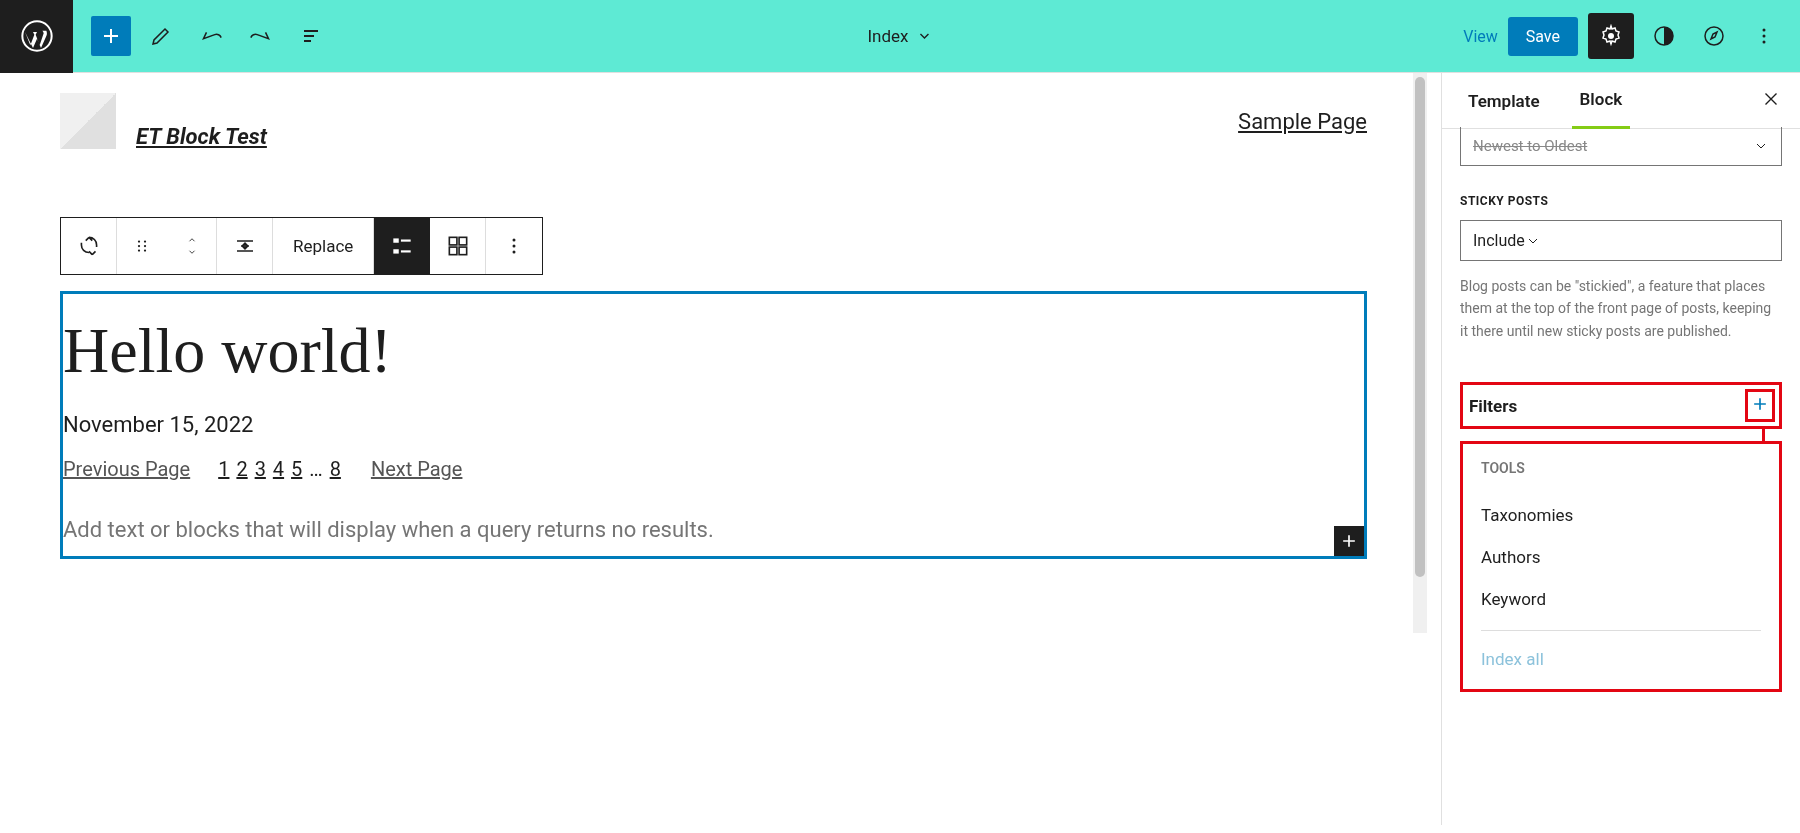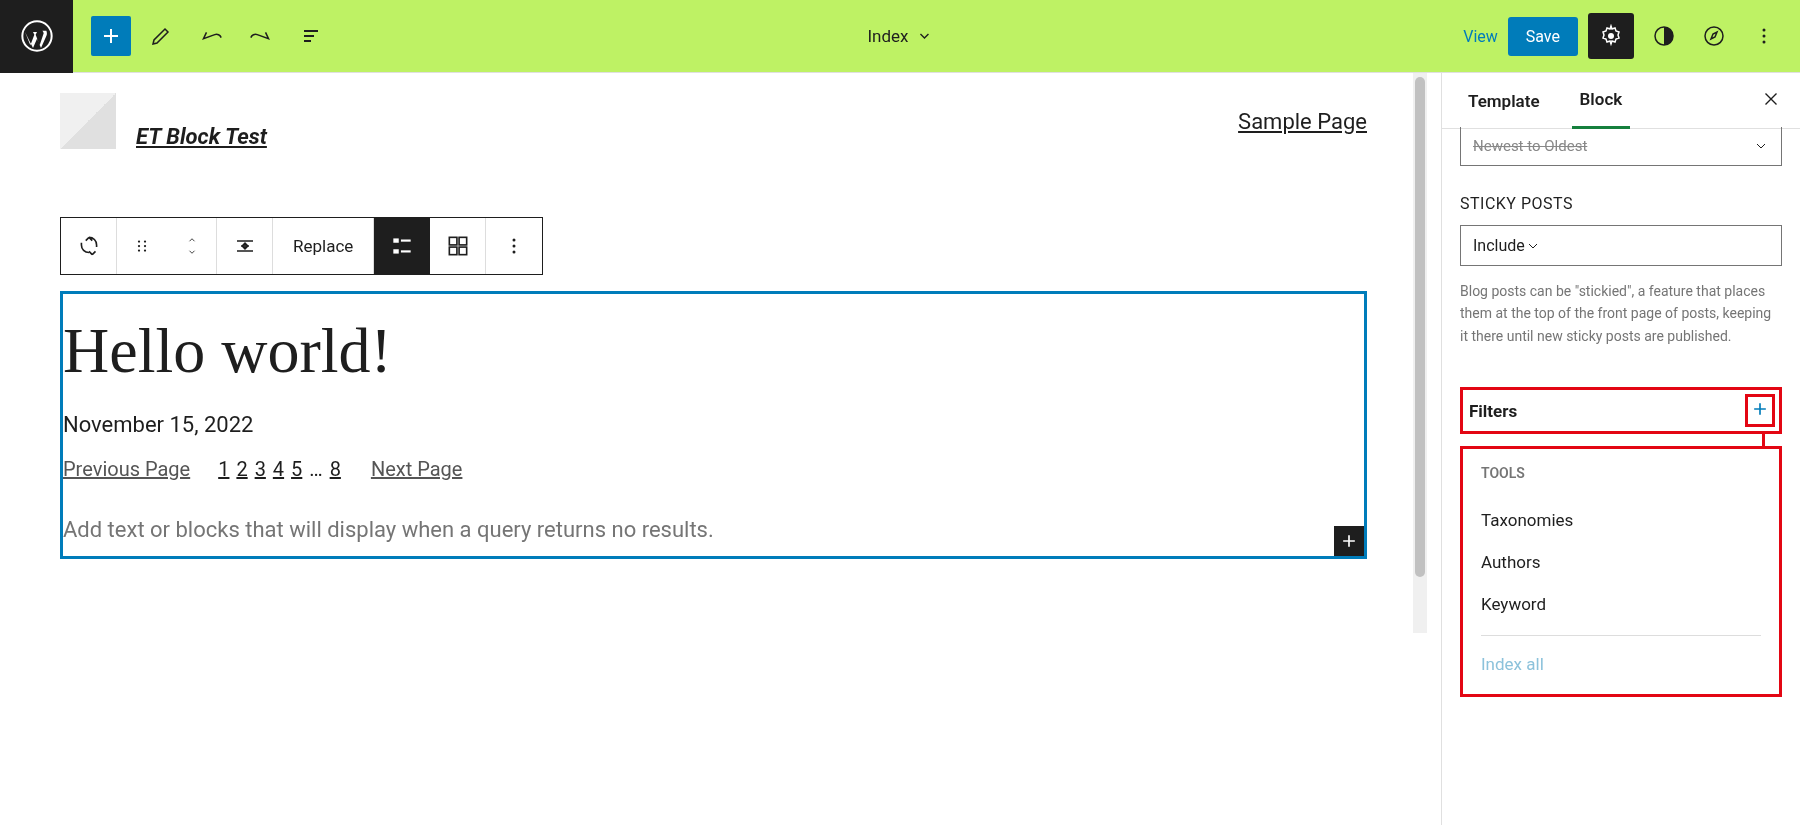--- a/index.html
+++ b/index.html
@@ -1,18 +1,18 @@
 <!DOCTYPE html>
 <html><head>
 <meta charset="utf-8">
 <style>
 * { box-sizing: border-box; margin: 0; padding: 0; }
 body { font-family: -apple-system, BlinkMacSystemFont, "Segoe UI", Roboto, sans-serif; font-size: 14px; color: #1e1e1e; background: #fff; }
 .app { display: flex; height: 833px; width: 1800px; position: relative; }
-.topbar { position: absolute; top: 0; left: 0; right: 0; height: 73px; display: flex; align-items: center; border-bottom: 1px solid #e0e0e0; background: #bef264; z-index: 10; }
+.topbar { position: absolute; top: 0; left: 0; right: 0; height: 73px; display: flex; align-items: center; border-bottom: 1px solid #e0e0e0; background: #5eead4; z-index: 10; }
 .wp-logo { width: 73px; height: 73px; background: #1e1e1e; display: flex; align-items: center; justify-content: center; }
 .wp-logo svg { width: 32px; height: 32px; }
 .toolbar-left { display: flex; align-items: center; gap: 10px; padding: 0 18px; }
 .btn-add { width: 40px; height: 40px; background: #007cba; display: flex; align-items: center; justify-content: center; cursor: pointer; border-radius: 2px; }
 .btn-icon { width: 40px; height: 40px; display: flex; align-items: center; justify-content: center; cursor: pointer; }
 .btn-icon svg { width: 24px; height: 24px; }
 .topbar-center { position: absolute; left: 50%; transform: translateX(-50%); display: flex; align-items: center; gap: 8px; font-size: 17px; color: #1e1e1e; }
 .topbar-right { margin-left: auto; display: flex; align-items: center; gap: 10px; padding-right: 16px; }
 .view-link { color: #007cba; font-size: 16px; cursor: pointer; }
 .save-btn { background: #007cba; color: #fff; padding: 10px 18px; border-radius: 3px; font-size: 16px; cursor: pointer; }
@@ -36,25 +36,25 @@
 .pagination { display: flex; gap: 28px; align-items: center; font-size: 20px; margin-bottom: 36px; }
 .page-nav { text-decoration: underline; color: #555; }
 .page-numbers span { text-decoration: underline; margin-right: 2px; }
 .no-results { font-size: 22px; color: #757575; }
 .add-block-btn { position: absolute; bottom: 0; right: 0; width: 30px; height: 30px; background: #1e1e1e; display: flex; align-items: center; justify-content: center; cursor: pointer; }
 .scrollbar-stub { position: absolute; top: 73px; right: 373px; width: 14px; height: 560px; background: #f0f0f0; }
 .scrollbar-stub::before { content:''; position:absolute; top:4px; left:2px; right:2px; height:500px; background:#c1c1c1; border-radius:5px; }
 .sidebar { position: absolute; top: 73px; right: 0; width: 359px; bottom: 8px; border-left: 1px solid #e0e0e0; background: #fff; }
 .sidebar-tabs { display: flex; align-items: center; height: 56px; border-bottom: 1px solid #e0e0e0; padding: 0 18px; position: relative; }
 .tab { font-size: 17px; font-weight: 600; padding: 0 8px; margin-right: 24px; cursor: pointer; height: 56px; display: flex; align-items: center; }
-.tab.active { border-bottom: 3px solid #15803d; }
+.tab.active { border-bottom: 3px solid #84cc16; }
 .tab-close { margin-left: auto; cursor: pointer; }
 .sidebar-body { padding: 0 18px 18px 18px; position: relative; }
 .select-cut { border: 1px solid #757575; padding: 10px 12px; font-size: 15px; display: flex; justify-content: space-between; align-items: center; margin-bottom: 28px; border-top: none; margin-top: -2px; }
-.panel-label { font-size: 16px; font-weight: 400; color: #1e1e1e; letter-spacing: 0.5px; text-transform: uppercase; margin-bottom: 12px; }
+.panel-label { font-size: 12px; font-weight: 700; color: #1e1e1e; letter-spacing: 0.5px; text-transform: uppercase; margin-bottom: 12px; }
 .select-box { border: 1px solid #757575; padding: 10px 12px; font-size: 16px; display: flex; justify-content: flex-start; align-items: center; cursor: pointer; margin-bottom: 14px; }
 .help-text { font-size: 14px; color: #757575; line-height: 1.6; margin-bottom: 40px; }
 .filters-head { display: flex; justify-content: space-between; align-items: center; border: 3px solid #e30613; padding: 4px 4px 4px 6px; margin-bottom: 12px; }
 .filters-head h3 { font-size: 17px; font-weight: 700; }
 .filters-add { border: 3px solid #e30613; padding: 2px; color: #007cba; cursor: pointer; }
 .filters-popup { border: 3px solid #e30613; padding: 16px 18px 12px 18px; position: relative; }
 .connector { position: absolute; top: -15px; right: 14px; width: 3px; height: 15px; background: #e30613; }
 .popup-label { font-size: 14px; font-weight: 600; color: #757575; margin-bottom: 18px; }
 .popup-item { font-size: 17px; padding: 11px 0; cursor: pointer; }
 .popup-divider { border-top: 1px solid #ddd; margin: 10px 0; }

